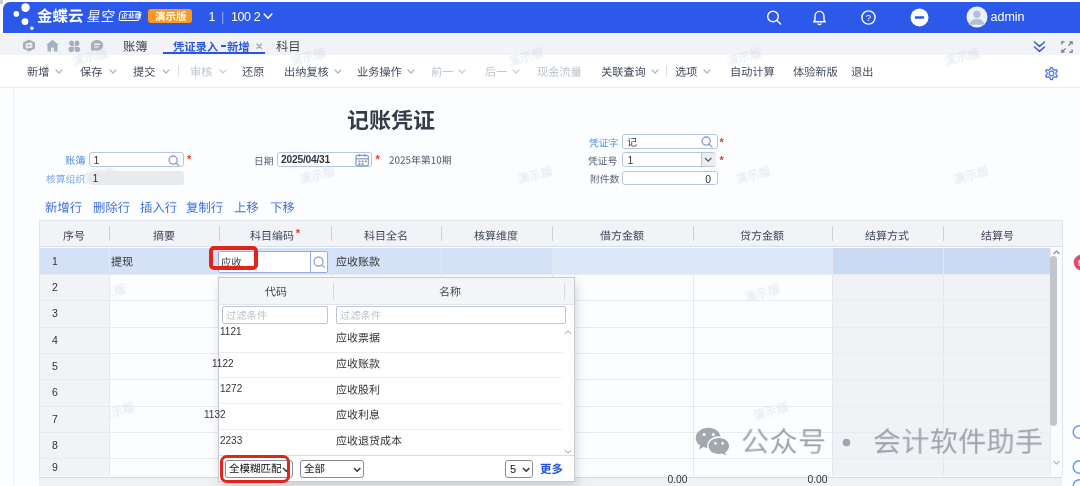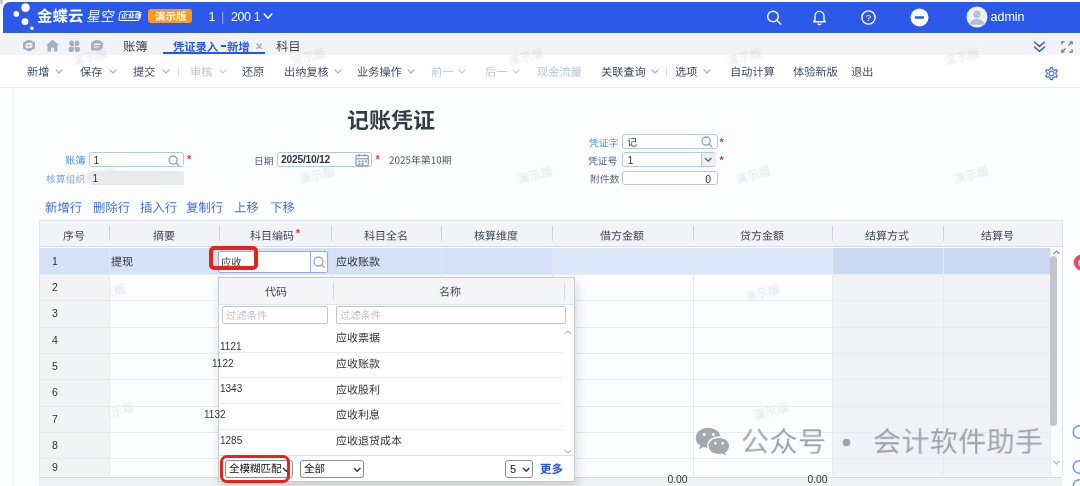--- a/index.html
+++ b/index.html
@@ -177,21 +177,21 @@
 <div style="position:absolute;left:148.4px;top:9px;width:43.6px;height:14px;background:#fc9a20;border-radius:3px"></div>
 <svg style="position:absolute;left:155.2px;top:10.8px;overflow:visible;" width="31.50" height="10.50" viewBox="0 0 3000 1000">
       <g fill="#fff">
         <use href="#g8" x="0"></use>
         <use href="#g9" x="1000"></use>
         <use href="#g7" x="2000"></use>
       </g>
     </svg>
 <div style="position:absolute;left:208.5px;top:9.5px;font:12.5px 'Liberation Sans',sans-serif;color:#fff">1</div>
 <div style="position:absolute;left:221px;top:8.5px;font:13px 'Liberation Sans',sans-serif;color:#8fa8f3">|</div>
-<div style="position:absolute;left:231px;top:9.5px;font:12.5px 'Liberation Sans',sans-serif;color:#fff;letter-spacing:-0.4px">200 1</div>
+<div style="position:absolute;left:231px;top:9.5px;font:12.5px 'Liberation Sans',sans-serif;color:#fff;letter-spacing:-0.4px">100 2</div>
 <svg style="position:absolute;left:263.2px;top:12.8px;" width="10" height="7" viewBox="0 0 10 7">
       <polyline points="1.2,1 5,5.2 8.8,1" fill="none" stroke="#fff" stroke-width="1.5" stroke-linecap="round" stroke-linejoin="round"></polyline>
     </svg>
 <svg style="position:absolute;left:766px;top:10px;" width="17" height="15" viewBox="0 0 17 15">
       <circle cx="7" cy="6.5" r="5.3" fill="none" stroke="#fff" stroke-width="1.4"></circle>
       <line x1="11" y1="10.5" x2="14.6" y2="14" stroke="#fff" stroke-width="1.4" stroke-linecap="round"></line>
     </svg>
 <svg style="position:absolute;left:811px;top:10px;" width="17" height="16" viewBox="0 0 17 16">
       <path d="M8.5 1.4 C5.6 1.4 4 3.8 4 6.4 L4 9.9 L2.7 11.8 L14.3 11.8 L13 9.9 L13 6.4 C13 3.8 11.4 1.4 8.5 1.4 Z" fill="none" stroke="#fff" stroke-width="1.4" stroke-linejoin="round"></path>
       <path d="M6.8 13.5 A1.8 1.8 0 0 0 10.2 13.5" fill="none" stroke="#fff" stroke-width="1.3"></path>
@@ -588,21 +588,21 @@
     </svg>
 <div style="position:absolute;left:89px;top:171.4px;width:95px;height:13.6px;background:#e8eaee;border-radius:3px"></div>
 <div style="position:absolute;left:92.6px;top:172.4px;font:10.5px 'Liberation Sans',sans-serif;color:#333">1</div>
 <svg style="position:absolute;left:253.5px;top:155.7px;overflow:visible;" width="19.60" height="9.80" viewBox="0 0 2000 1000">
       <g fill="#525c6e">
         <use href="#g64" x="0"></use>
         <use href="#g65" x="1000"></use>
       </g>
     </svg>
 <div style="position:absolute;left:277px;top:151.8px;width:95px;height:15.2px;background:#fff;border:1px solid #b6c7dc;border-radius:3px"></div>
-<div style="position:absolute;left:281px;top:154.2px;font:bold 10.3px 'Liberation Sans',sans-serif;color:#2f3642;letter-spacing:-0.25px">2025/10/12</div>
+<div style="position:absolute;left:281px;top:154.2px;font:bold 10.3px 'Liberation Sans',sans-serif;color:#2f3642;letter-spacing:-0.25px">2025/04/31</div>
 <svg style="position:absolute;left:355px;top:153px;" width="14.5" height="14" viewBox="0 0 14.5 14">
       <g fill="none" stroke="#7f98c9" stroke-width="1.2">
         <rect x="1" y="2.3" width="12.3" height="10.6" rx="1.5"></rect>
         <line x1="1" y1="5.8" x2="13.3" y2="5.8"></line>
         <line x1="4.4" y1="0.9" x2="4.4" y2="3.6"></line>
         <line x1="9.8" y1="0.9" x2="9.8" y2="3.6"></line>
       </g>
       <g fill="#7f98c9">
         <rect x="3.4" y="7.5" width="2" height="1.8"></rect>
         <rect x="6.6" y="7.5" width="2" height="1.8"></rect>
@@ -879,61 +879,61 @@
       </g>
     </svg>
 <svg style="position:absolute;left:339.5px;top:310.2px;overflow:visible;" width="41.20" height="10.30" viewBox="0 0 4000 1000">
       <g fill="#b9bec7">
         <use href="#g109" x="0"></use>
         <use href="#g110" x="1000"></use>
         <use href="#g111" x="2000"></use>
         <use href="#g78" x="3000"></use>
       </g>
     </svg>
-<div style="position:absolute;left:220px;top:341px;font:10px 'Liberation Sans',sans-serif;color:#333">1121</div>
+<div style="position:absolute;left:220px;top:326px;font:10px 'Liberation Sans',sans-serif;color:#333">1121</div>
 <svg style="position:absolute;left:336.0px;top:332.0px;overflow:visible;" width="44.00" height="11.00" viewBox="0 0 4000 1000">
       <g fill="#333">
         <use href="#g104" x="0"></use>
         <use href="#g105" x="1000"></use>
         <use href="#g112" x="2000"></use>
         <use href="#g113" x="3000"></use>
       </g>
     </svg>
 <div style="position:absolute;left:219px;top:351.5px;width:344px;height:1px;background:#ededf0"></div>
 <div style="position:absolute;left:212px;top:357.6px;font:10px 'Liberation Sans',sans-serif;color:#333">1122</div>
 <svg style="position:absolute;left:336.0px;top:357.8px;overflow:visible;" width="44.00" height="11.00" viewBox="0 0 4000 1000">
       <g fill="#333">
         <use href="#g104" x="0"></use>
         <use href="#g105" x="1000"></use>
         <use href="#g10" x="2000"></use>
         <use href="#g106" x="3000"></use>
       </g>
     </svg>
 <div style="position:absolute;left:219px;top:377.3px;width:344px;height:1px;background:#ededf0"></div>
-<div style="position:absolute;left:220px;top:383.4px;font:10px 'Liberation Sans',sans-serif;color:#333">1343</div>
+<div style="position:absolute;left:220px;top:383.4px;font:10px 'Liberation Sans',sans-serif;color:#333">1272</div>
 <svg style="position:absolute;left:336.0px;top:383.6px;overflow:visible;" width="44.00" height="11.00" viewBox="0 0 4000 1000">
       <g fill="#333">
         <use href="#g104" x="0"></use>
         <use href="#g105" x="1000"></use>
         <use href="#g114" x="2000"></use>
         <use href="#g115" x="3000"></use>
       </g>
     </svg>
 <div style="position:absolute;left:219px;top:403.1px;width:344px;height:1px;background:#ededf0"></div>
 <div style="position:absolute;left:204px;top:409.2px;font:10px 'Liberation Sans',sans-serif;color:#333">1132</div>
 <svg style="position:absolute;left:336.0px;top:409.4px;overflow:visible;" width="44.00" height="11.00" viewBox="0 0 4000 1000">
       <g fill="#333">
         <use href="#g104" x="0"></use>
         <use href="#g105" x="1000"></use>
         <use href="#g115" x="2000"></use>
         <use href="#g116" x="3000"></use>
       </g>
     </svg>
 <div style="position:absolute;left:219px;top:428.9px;width:344px;height:1px;background:#ededf0"></div>
-<div style="position:absolute;left:220px;top:435.0px;font:10px 'Liberation Sans',sans-serif;color:#333">1285</div>
+<div style="position:absolute;left:220px;top:435.0px;font:10px 'Liberation Sans',sans-serif;color:#333">2233</div>
 <svg style="position:absolute;left:336.0px;top:435.2px;overflow:visible;" width="66.00" height="11.00" viewBox="0 0 6000 1000">
       <g fill="#333">
         <use href="#g104" x="0"></use>
         <use href="#g105" x="1000"></use>
         <use href="#g57" x="2000"></use>
         <use href="#g117" x="3000"></use>
         <use href="#g118" x="4000"></use>
         <use href="#g119" x="5000"></use>
       </g>
     </svg>

